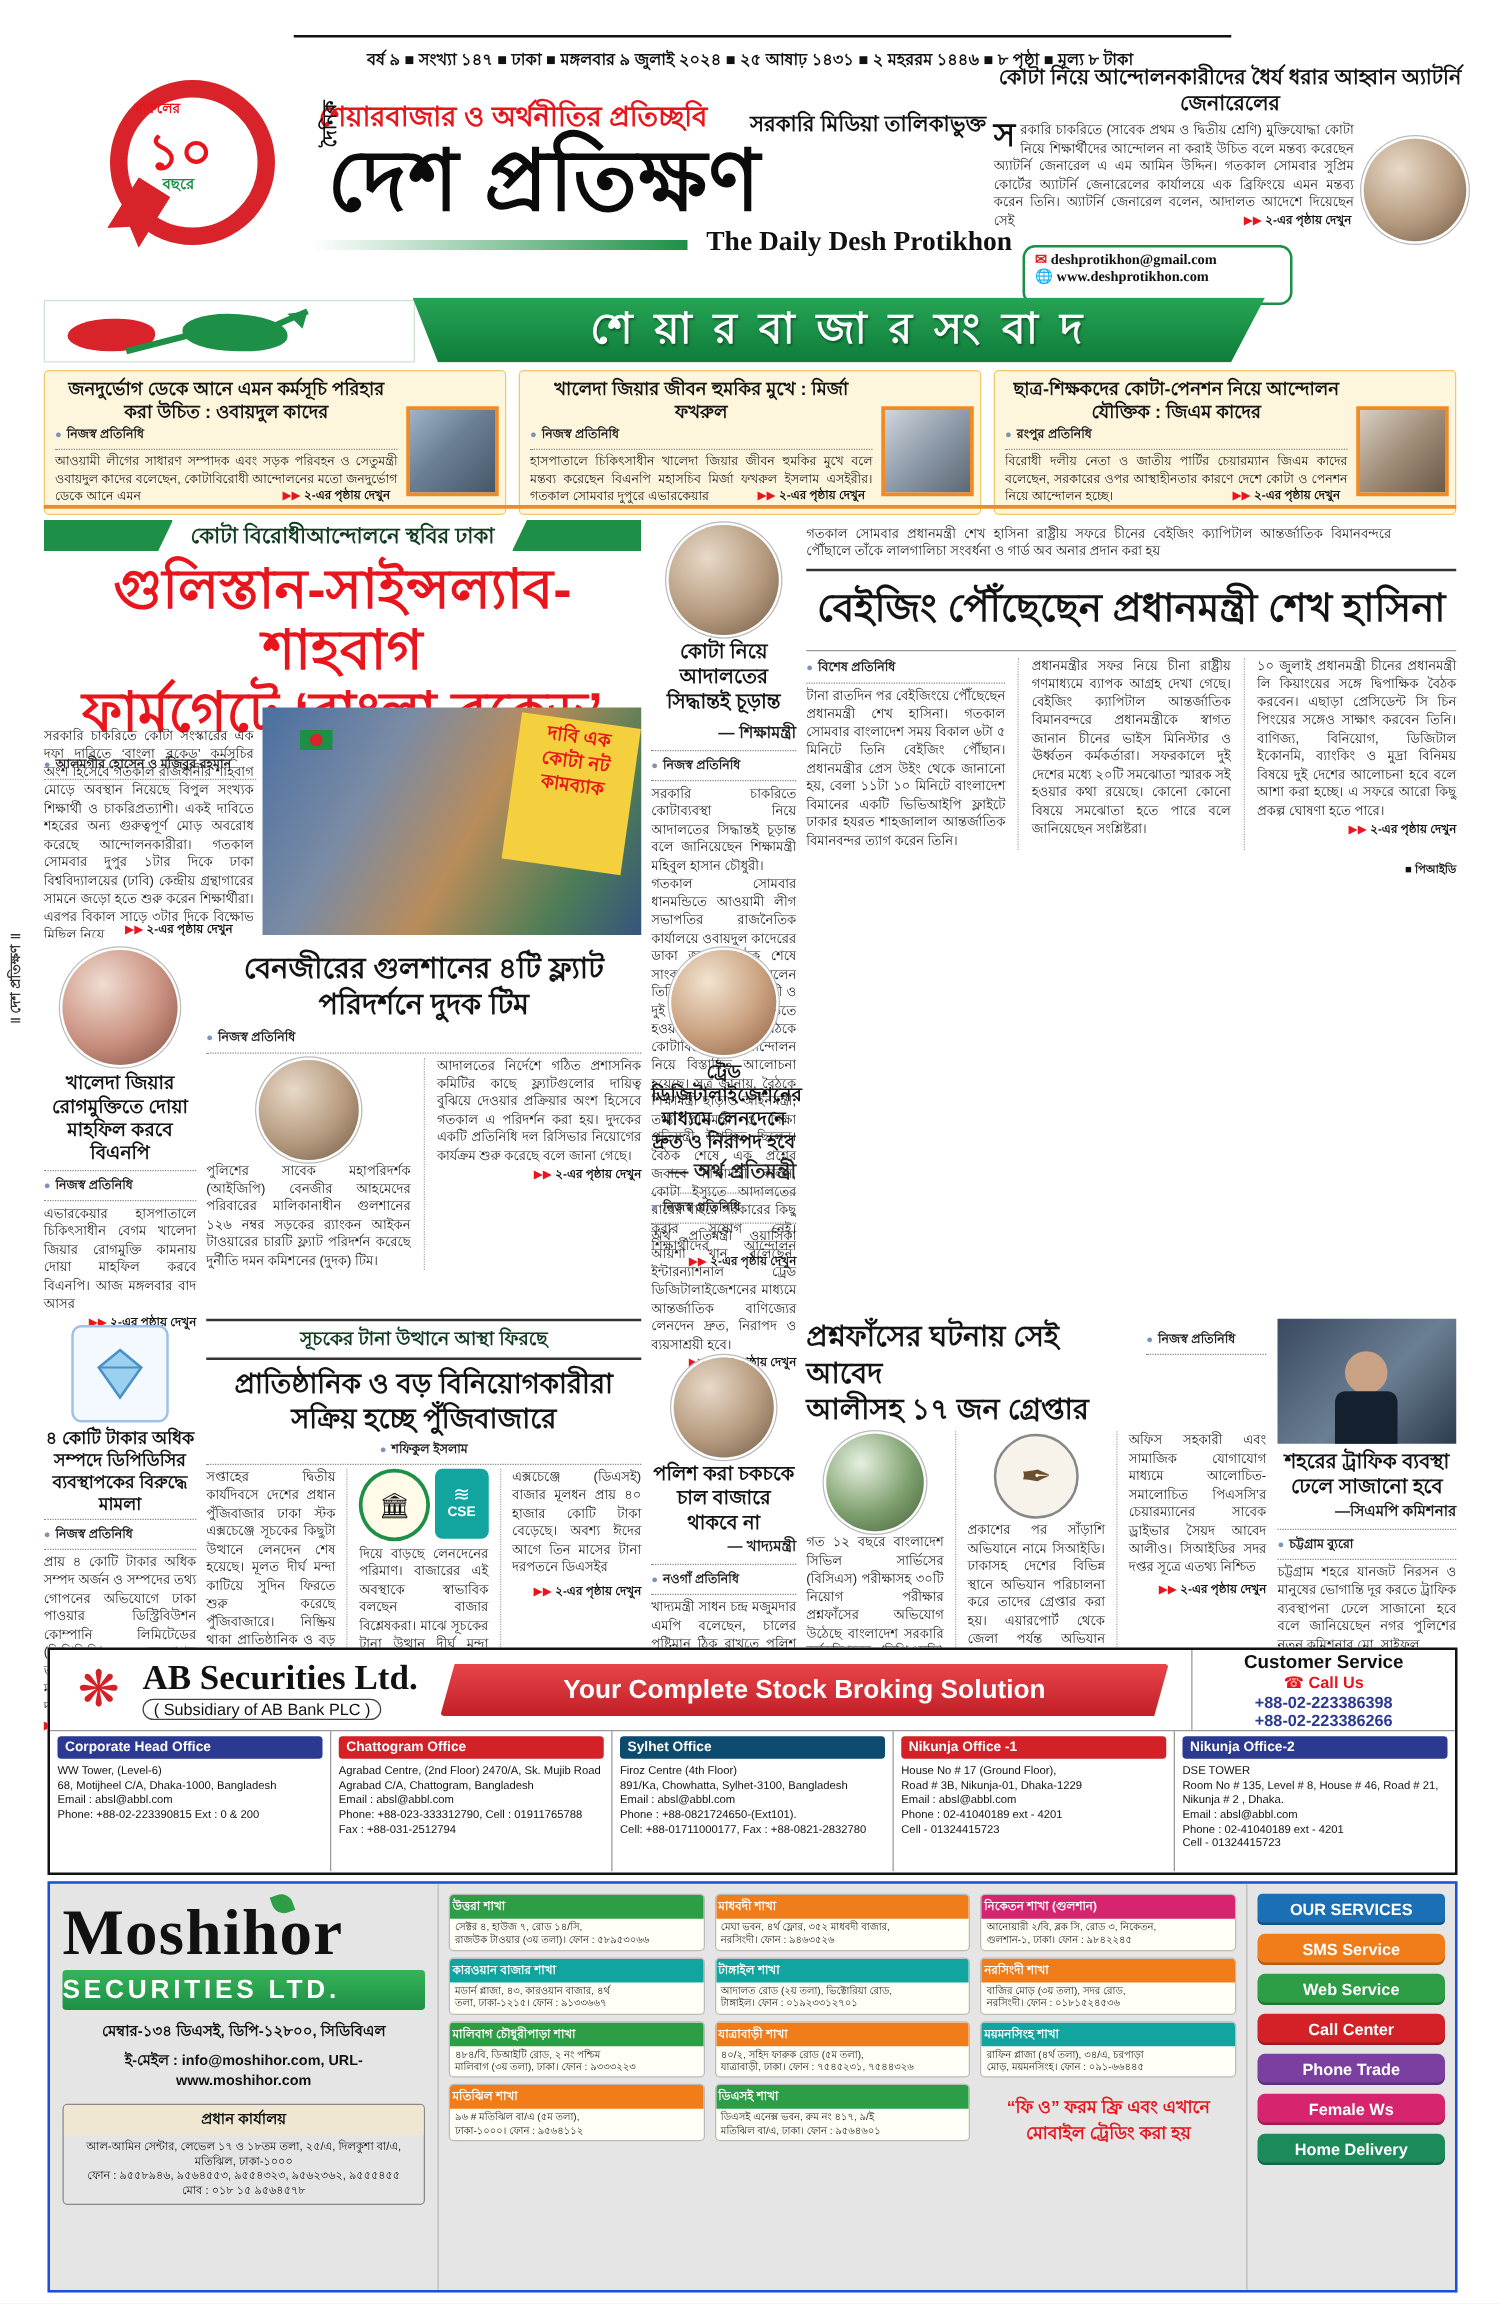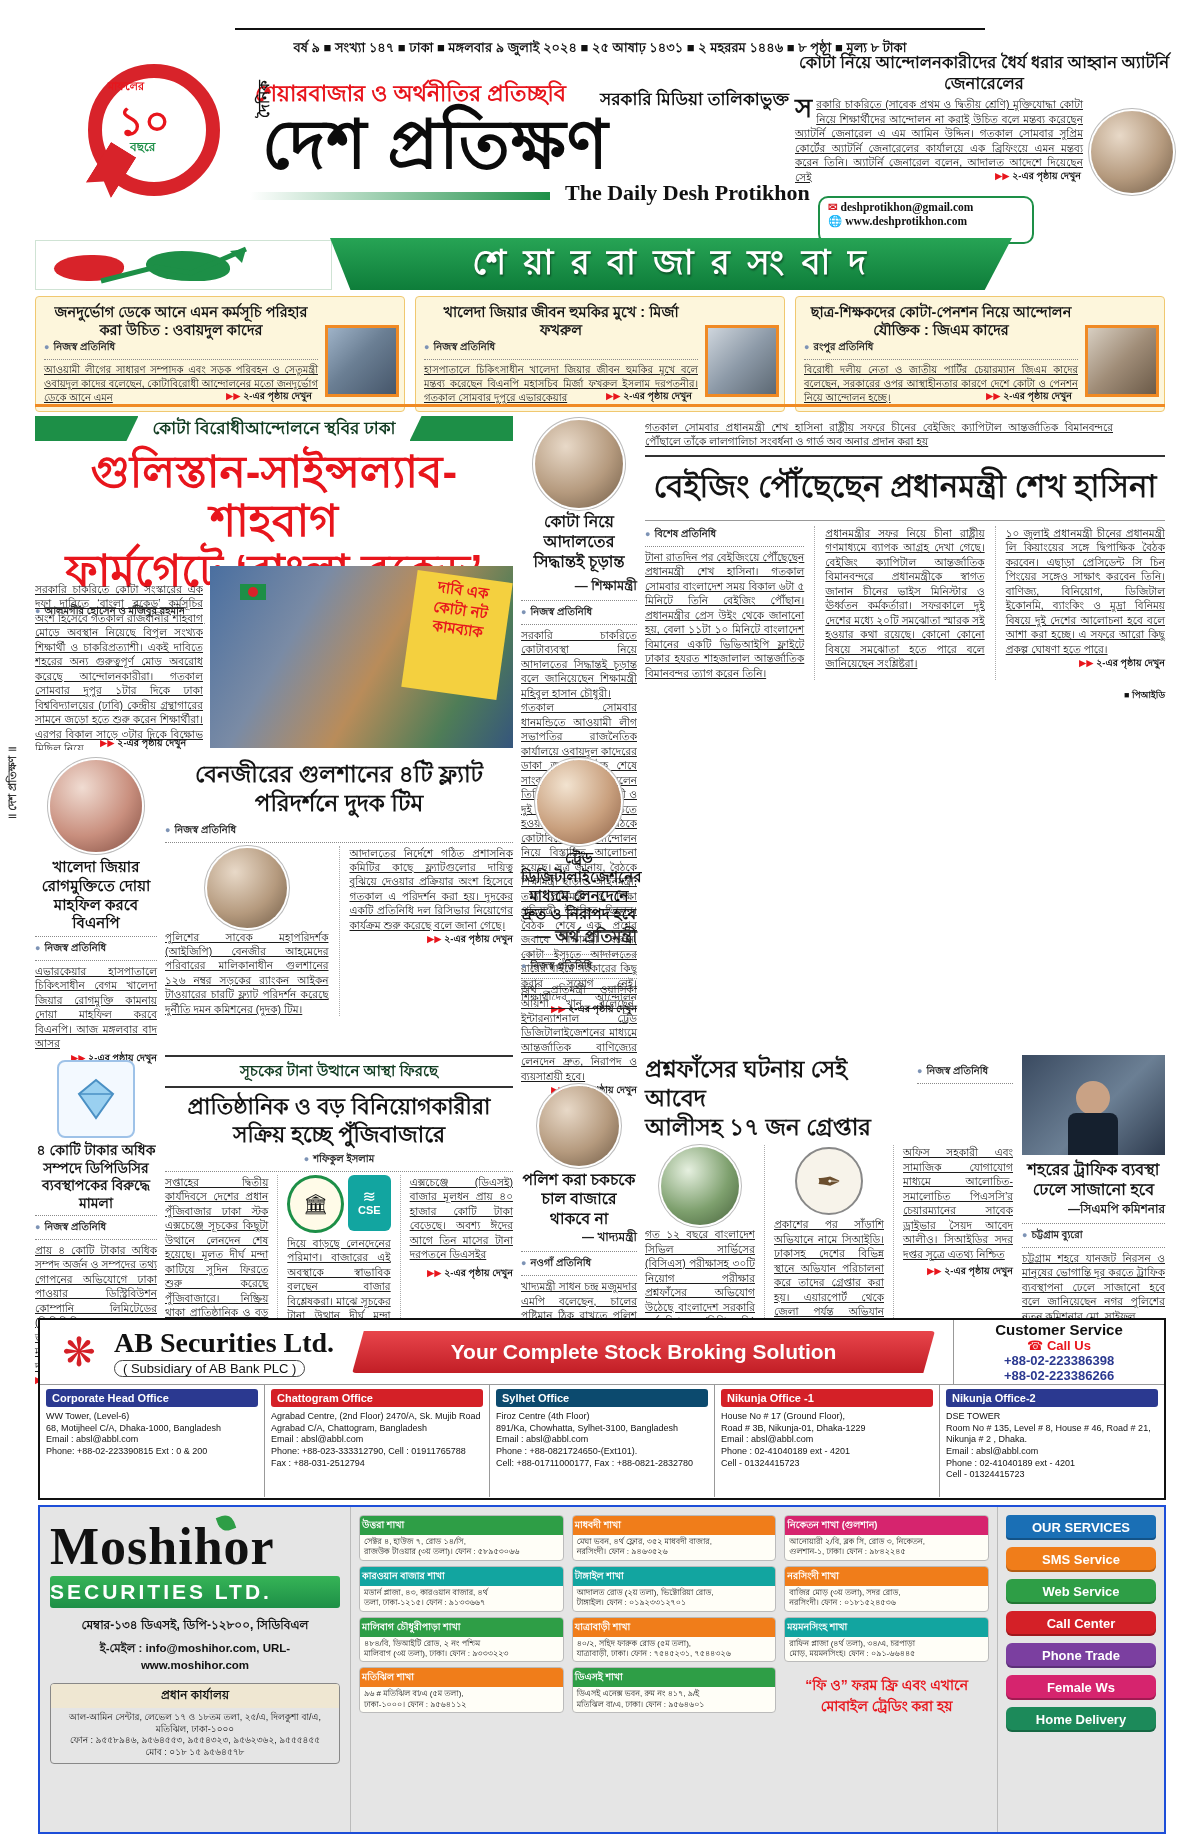--- a/index.html
+++ b/index.html
@@ -1,21 +1,21 @@
 <!DOCTYPE html>
 <html><head>
 <meta charset="utf-8">
 <style>
   html,body{margin:0;padding:0;background:#e9e9e9;}
   .page{position:relative;width:1200px;height:1843px;background:#ffffff;margin:0 auto;
         font-family:"Liberation Sans","DejaVu Sans",sans-serif;color:#111;overflow:hidden;}
   .abs{position:absolute;}
   .serif{font-family:"Liberation Serif","DejaVu Serif",serif;}
   .center{text-align:center;}
-  .just{text-align:justify;text-decoration:underline;}
+  .just{text-align:justify;}
   .red{color:#e8151c;}
   .bold{font-weight:bold;}
   .body-txt{font-size:10.5px;line-height:1.38;color:#1c1c1c;}
   .tiny{font-size:9px;line-height:1.3;}
   .dotline{border-top:1px dotted #8a8a8a;margin:3px 0;}
   .byline{font-size:10px;font-weight:bold;color:#222;}
   .byline .bullet{color:#7d93b5;font-size:9px;margin-right:4px;}
   .jump{font-size:9.5px;font-weight:bold;color:#111;white-space:nowrap;}
   .jump .arr{color:#e8151c;}
   .pre{white-space:pre-line;}
@@ -96,21 +96,21 @@
       <div class="dotline" style="margin-right:78px;"></div>
       <div class="body-txt just" style="margin-right:78px;font-size:10px;">আওয়ামী লীগের সাধারণ সম্পাদক এবং সড়ক পরিবহন ও সেতুমন্ত্রী ওবায়দুল কাদের বলেছেন, কোটাবিরোধী আন্দোলনের মতো জনদুর্ভোগ ডেকে আনে এমন</div>
       <div class="jump" style="position:absolute;right:92px;bottom:7px;"><span class="arr">▶▶</span> <span>২-এর পৃষ্ঠায় দেখুন</span></div>
       <div class="abs photo" style="right:5px;top:28px;width:68px;height:66px;border:3px solid #f08a24;"></div>
     </div>
 
     <div style="flex:1;background:#fdf6dc;border:1px solid #f0c870;border-radius:4px;padding:6px 8px;position:relative;">
       <div class="colhead center" style="font-size:14.5px;margin-right:78px;">খালেদা জিয়ার জীবন হুমকির মুখে : মির্জা ফখরুল</div>
       <div class="byline"><span class="bullet">●</span><span>নিজস্ব প্রতিনিধি</span></div>
       <div class="dotline" style="margin-right:78px;"></div>
-      <div class="body-txt just" style="margin-right:78px;font-size:10px;">হাসপাতালে চিকিৎসাধীন খালেদা জিয়ার জীবন হুমকির মুখে বলে মন্তব্য করেছেন বিএনপি মহাসচিব মির্জা ফখরুল ইসলাম দরপতনীর। গতকাল সোমবার দুপুরে এভারকেয়ার</div>
+      <div class="body-txt just" style="margin-right:78px;font-size:10px;">হাসপাতালে চিকিৎসাধীন খালেদা জিয়ার জীবন হুমকির মুখে বলে মন্তব্য করেছেন বিএনপি মহাসচিব মির্জা ফখরুল ইসলাম এসইরীর। গতকাল সোমবার দুপুরে এভারকেয়ার</div>
       <div class="jump" style="position:absolute;right:92px;bottom:7px;"><span class="arr">▶▶</span> <span>২-এর পৃষ্ঠায় দেখুন</span></div>
       <div class="abs photo" style="right:5px;top:28px;width:68px;height:66px;border:3px solid #f08a24;background:linear-gradient(135deg,#cfd6dd,#8d9aa8 50%,#5c6873);"></div>
     </div>
 
     <div style="flex:1;background:#fdf6dc;border:1px solid #f0c870;border-radius:4px;padding:6px 8px;position:relative;">
       <div class="colhead center" style="font-size:14.5px;margin-right:78px;">ছাত্র-শিক্ষকদের কোটা-পেনশন নিয়ে আন্দোলন যৌক্তিক : জিএম কাদের</div>
       <div class="byline"><span class="bullet">●</span><span>রংপুর প্রতিনিধি</span></div>
       <div class="dotline" style="margin-right:78px;"></div>
       <div class="body-txt just" style="margin-right:78px;font-size:10px;">বিরোধী দলীয় নেতা ও জাতীয় পার্টির চেয়ারম্যান জিএম কাদের বলেছেন, সরকারের ওপর আস্থাহীনতার কারণে দেশে কোটা ও পেনশন নিয়ে আন্দোলন হচ্ছে।</div>
       <div class="jump" style="position:absolute;right:92px;bottom:7px;"><span class="arr">▶▶</span> <span>২-এর পৃষ্ঠায় দেখুন</span></div>

